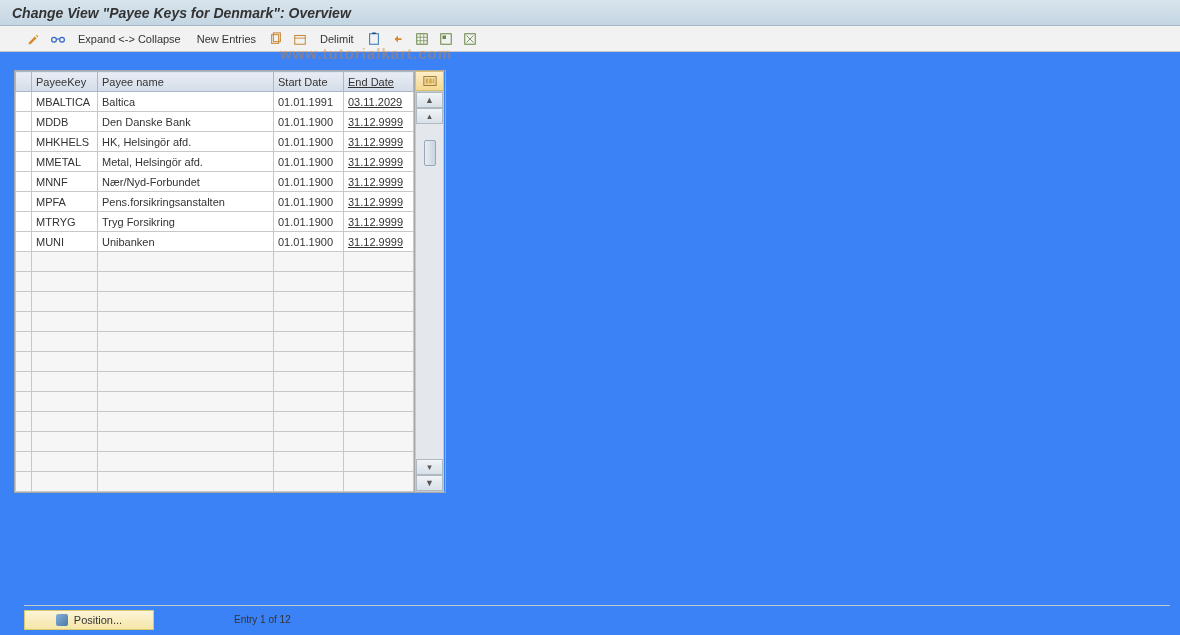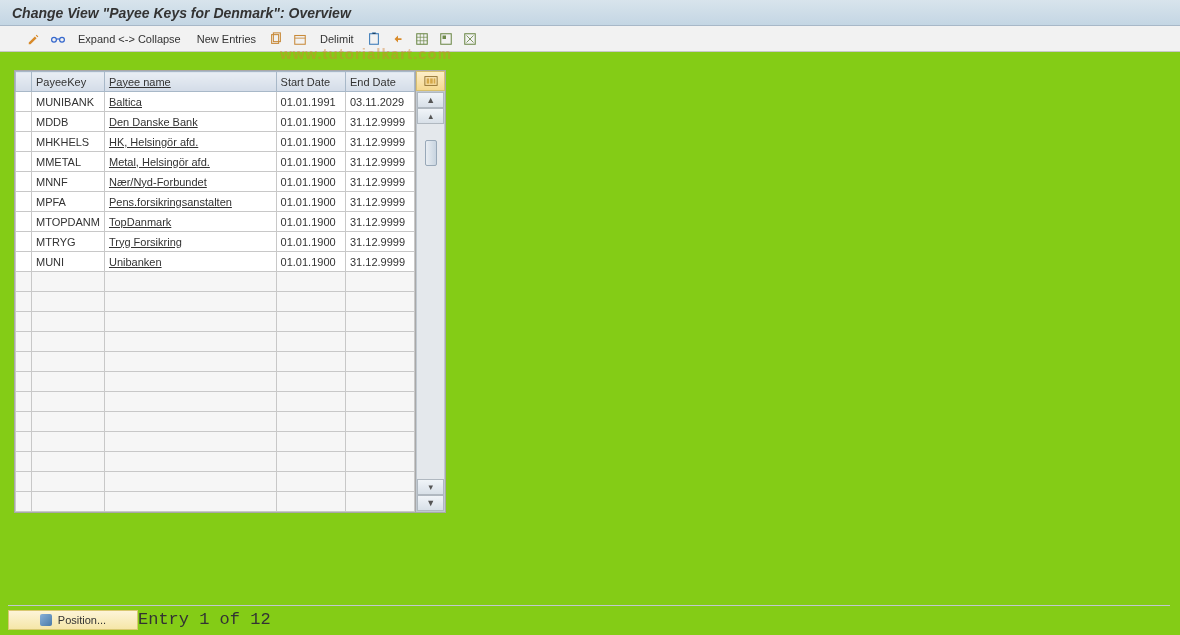--- a/index.html
+++ b/index.html
@@ -58,21 +58,21 @@
     }
     .icon-glasses svg { color: #3366cc; }
     .icon-tool svg { color: #d88a2a; }
     .icon-copy svg { color: #c88a3a; }
     .icon-doc svg { color: #c88a3a; }
     .icon-blue svg { color: #3a7ab8; }
     .icon-orange svg { color: #d88a2a; }
     .icon-table svg { color: #6e8a4a; }
     .icon-table2 svg { color: #6e8a4a; }
     .content-area {
-      background: #84cc16;
+      background: #3b82f6;
       height: calc(100% - 52px);
       padding: 18px 10px 0 14px;
       position: relative;
     }
     .table-container {
       display: flex;
       width: 432px;
       border: 1px solid #a8a8a8;
     }
     .data-table {
@@ -104,23 +104,23 @@
     }
     .data-table tr.empty-row td {
       background: #f6f6f6;
     }
     .row-header {
       background: linear-gradient(to bottom, #e8eef4 0%, #d4dce8 100%);
       width: 16px;
       min-width: 16px;
     }
     .col-key { width: 66px; }
-    .col-name { width: 176px; text-decoration: underline; }
+    .col-name { width: 176px; }
     .col-start { width: 70px; }
-    .col-end { width: 70px; }
+    .col-end { width: 70px; text-decoration: underline; }
     .cell-selected {
       background: #cfe2f3 !important;
       outline: 1px solid #3a7ab8;
     }
     .table-right {
       width: 30px;
       display: flex;
       flex-direction: column;
       border-left: 1px solid #a8a8a8;
     }
@@ -162,25 +162,26 @@
       background: linear-gradient(to right, #e8edf2, #c8d4e0);
       border: 1px solid #98a8b8;
       border-radius: 2px;
       left: 50%;
       transform: translateX(-50%);
     }
     .scroll-btn.down-main { margin-top: auto; }
     .footer {
       position: absolute;
       bottom: 6px;
-      left: 8px;
+      left: 24px;
       right: 10px;
       height: 24px;
       display: flex;
       align-items: center;
+      gap: 80px;
       border-top: 1px solid #c0c8d0;
       padding-top: 4px;
     }
     .position-btn {
       background: linear-gradient(to bottom, #fdf4d8 0%, #f5e6a8 100%);
       border: 1px solid #d8c870;
       height: 20px;
       width: 130px;
       display: flex;
       align-items: center;
@@ -191,23 +192,22 @@
       gap: 6px;
     }
     .position-btn::before {
       content: "";
       width: 12px;
       height: 12px;
       background: linear-gradient(135deg, #88b0d8, #4a7aa8);
       border-radius: 2px;
     }
     .entry-text {
-      font-size: 17px;
-      color: #333;
-      font-family: Liberation Mono, monospace;
+      font-size: 10px;
+      color: #333;
     }
     .watermark {
       position: absolute;
       top: 45px;
       left: 280px;
       font-size: 15px;
       font-weight: bold;
       color: rgba(210,130,50,0.45);
       letter-spacing: 1px;
       pointer-events: none;
@@ -291,21 +291,21 @@
           <th class="row-header"></th>
           <th class="col-key">PayeeKey</th>
           <th class="col-name">Payee name</th>
           <th class="col-start">Start Date</th>
           <th class="col-end">End Date</th>
         </tr>
       </thead>
       <tbody id="table-body">
           <tr>
             <td class="row-header"></td>
-            <td class="col-key">MUNIBANK</td>
+            <td class="col-key">MBALTICA</td>
             <td class="col-name">Baltica</td>
             <td class="col-start">01.01.1991</td>
             <td class="col-end">03.11.2029</td>
           </tr>
           <tr>
             <td class="row-header"></td>
             <td class="col-key">MDDB</td>
             <td class="col-name">Den Danske Bank</td>
             <td class="col-start">01.01.1900</td>
             <td class="col-end">31.12.9999</td>
@@ -328,27 +328,20 @@
             <td class="row-header"></td>
             <td class="col-key">MNNF</td>
             <td class="col-name">Nær/Nyd-Forbundet</td>
             <td class="col-start">01.01.1900</td>
             <td class="col-end">31.12.9999</td>
           </tr>
           <tr>
             <td class="row-header"></td>
             <td class="col-key">MPFA</td>
             <td class="col-name">Pens.forsikringsanstalten</td>
-            <td class="col-start">01.01.1900</td>
-            <td class="col-end">31.12.9999</td>
-          </tr>
-          <tr>
-            <td class="row-header"></td>
-            <td class="col-key">MTOPDANM</td>
-            <td class="col-name">TopDanmark</td>
             <td class="col-start">01.01.1900</td>
             <td class="col-end">31.12.9999</td>
           </tr>
           <tr>
             <td class="row-header"></td>
             <td class="col-key">MTRYG</td>
             <td class="col-name">Tryg Forsikring</td>
             <td class="col-start">01.01.1900</td>
             <td class="col-end">31.12.9999</td>
           </tr>

